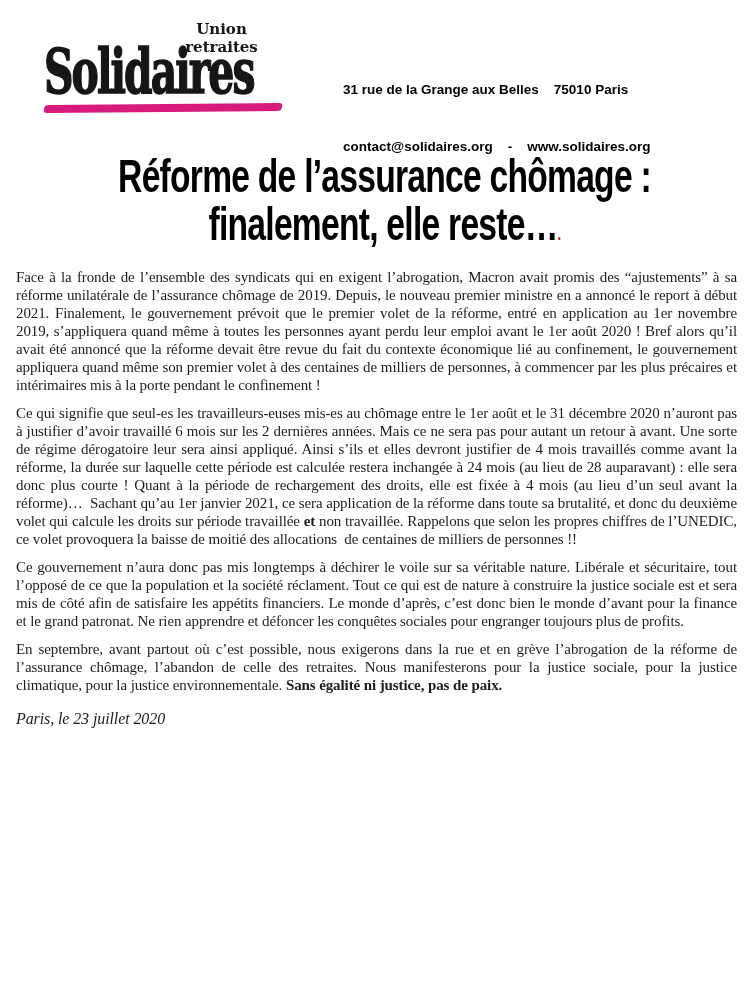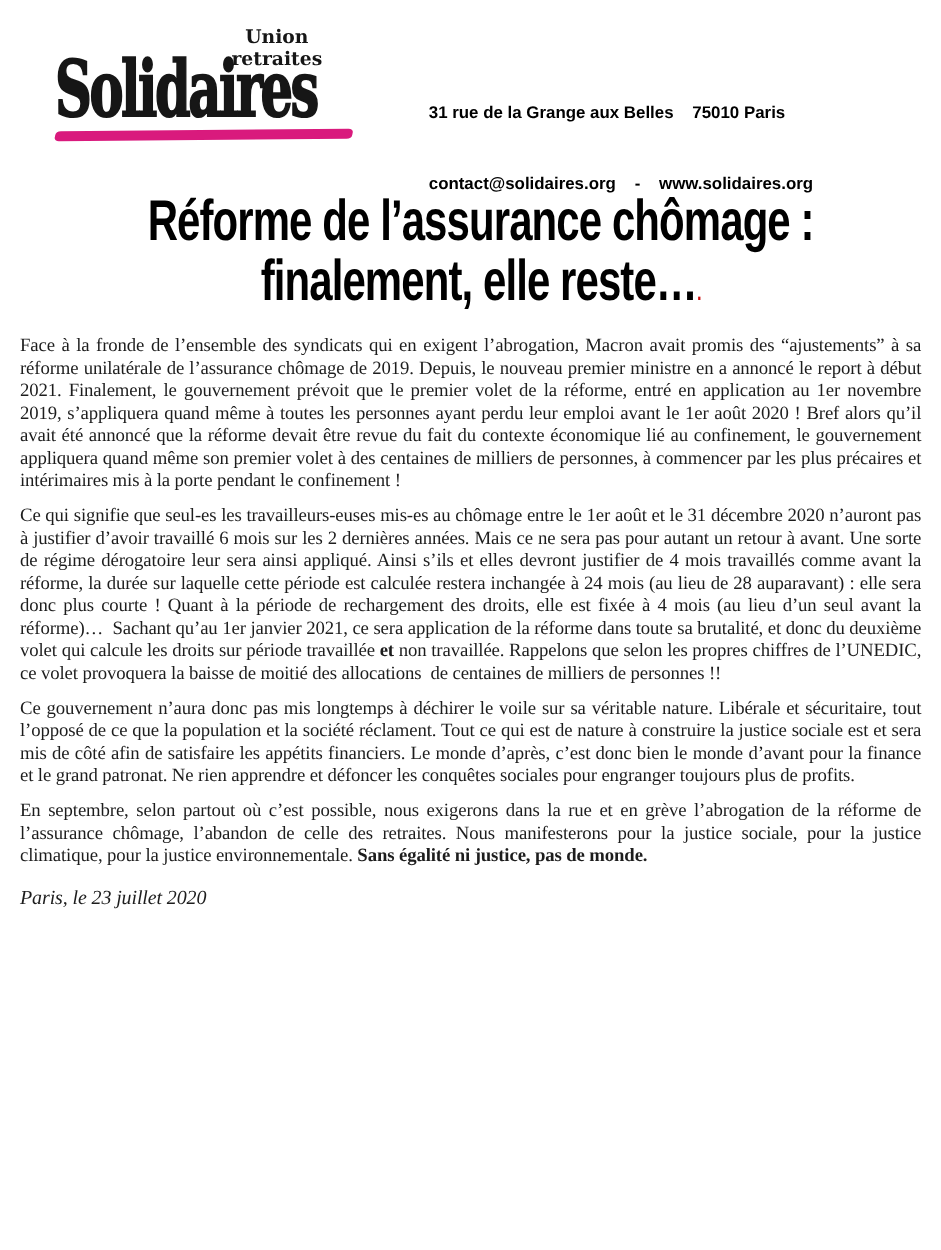--- a/index.html
+++ b/index.html
@@ -119,18 +119,18 @@
 
   <h1 class="title">
     <span class="title-line">Réforme de l’assurance chômage&nbsp;:</span>
     <span class="title-line"><span>finalement, elle reste…</span><span class="red-dot" style="color: rgb(204, 17, 17);">.</span></span>
   </h1>
 
   <main class="content">
     <p class="para"><span>Face à la fronde de l’ensemble des syndicats qui en exigent l’abrogation, Macron avait promis des “ajustements” à sa réforme unilatérale de l’assurance chômage de 2019. Depuis, le nouveau premier ministre en a annoncé le report à début 2021. Finalement, le gouvernement prévoit que le premier volet de la réforme, entré en application au 1er novembre 2019, s’appliquera quand même à toutes les personnes ayant perdu leur emploi avant le 1er août 2020&nbsp;! Bref alors qu’il avait été annoncé que la réforme devait être revue du fait du contexte économique lié au confinement, le gouvernement appliquera quand même son premier volet à des centaines de milliers de personnes, à commencer par les plus précaires et intérimaires mis à la porte pendant le confinement&nbsp;!</span></p>
     <p class="para"><span>Ce qui signifie que seul-es les travailleurs-euses mis-es au chômage entre le 1er août et le 31 décembre 2020 n’auront pas à justifier d’avoir travaillé 6 mois sur les 2 dernières années. Mais ce ne sera pas pour autant un retour à avant. Une sorte de régime dérogatoire leur sera ainsi appliqué. Ainsi s’ils et elles devront justifier de 4 mois travaillés comme avant la réforme, la durée sur laquelle cette période est calculée restera inchangée à 24 mois (au lieu de 28 auparavant)&nbsp;: elle sera donc plus courte&nbsp;! Quant à la période de rechargement des droits, elle est fixée à 4 mois (au lieu d’un seul avant la réforme)…&nbsp; Sachant qu’au 1er janvier 2021, ce sera application de la réforme dans toute sa brutalité, et donc du deuxième volet qui calcule les droits sur période travaillée </span><span class="b">et</span><span> non travaillée. Rappelons que selon les propres chiffres de l’UNEDIC, ce volet provoquera la baisse de moitié des allocations&nbsp; de centaines de milliers de personnes&nbsp;!!</span></p>
     <p class="para"><span>Ce gouvernement n’aura donc pas mis longtemps à déchirer le voile sur sa véritable nature. Libérale et sécuritaire, tout l’opposé de ce que la population et la société réclament. Tout ce qui est de nature à construire la justice sociale est et sera mis de côté afin de satisfaire les appétits financiers. Le monde d’après, c’est donc bien le monde d’avant pour la finance et le grand patronat. Ne rien apprendre et défoncer les conquêtes sociales pour engranger toujours plus de profits.</span></p>
-    <p class="para"><span>En septembre, selon partout où c’est possible, nous exigerons dans la rue et en grève l’abrogation de la réforme de l’assurance chômage, l’abandon de celle des retraites. Nous manifesterons pour la justice sociale, pour la justice climatique, pour la justice environnementale. </span><span class="b">Sans égalité ni justice, pas de monde.</span></p>
+    <p class="para"><span>En septembre, avant partout où c’est possible, nous exigerons dans la rue et en grève l’abrogation de la réforme de l’assurance chômage, l’abandon de celle des retraites. Nous manifesterons pour la justice sociale, pour la justice climatique, pour la justice environnementale. </span><span class="b">Sans égalité ni justice, pas de paix.</span></p>
 
     <div class="dateline">Paris, le 23 juillet 2020</div>
   </main>
 
 </div>
 
 </body></html>

